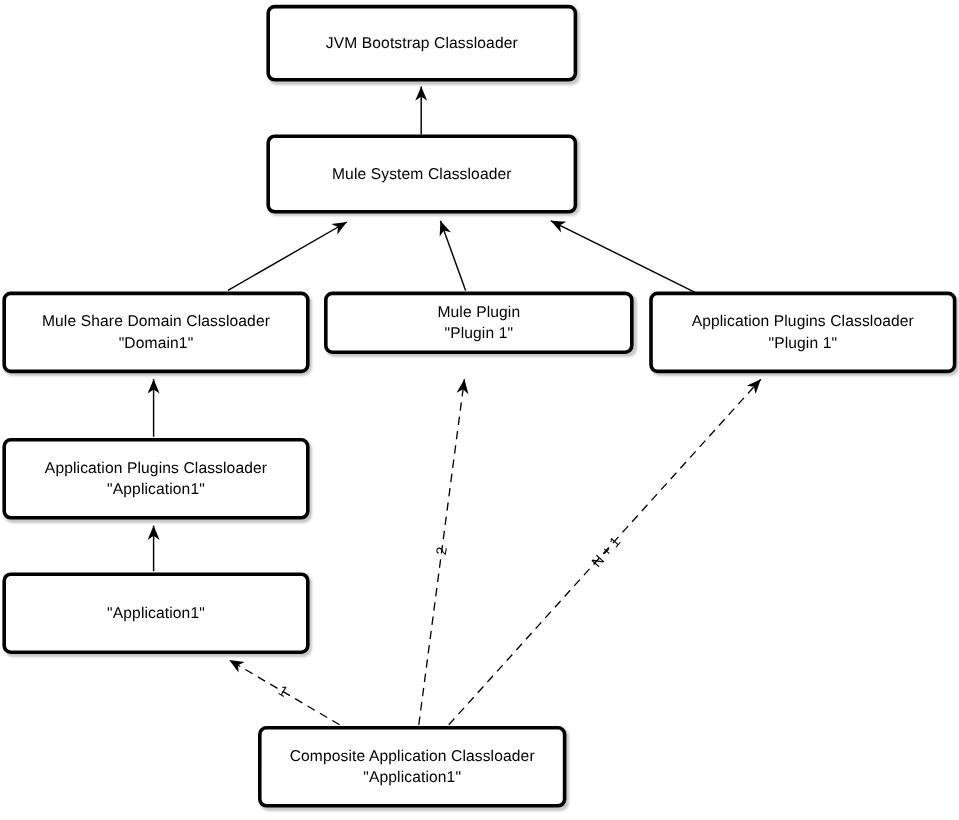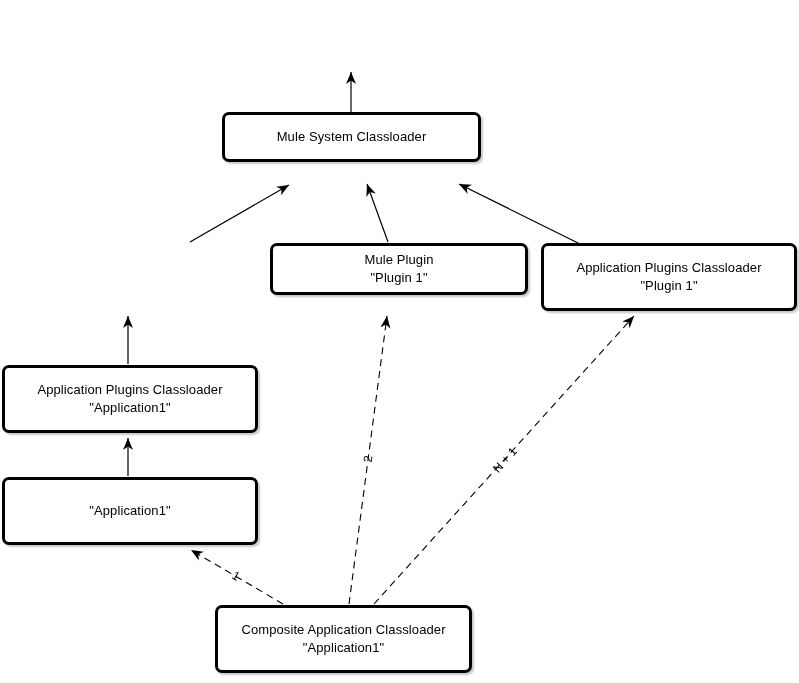--- a/index.html
+++ b/index.html
@@ -52,25 +52,32 @@
     <line x1="388" y1="242" x2="367" y2="184" stroke="#000" stroke-width="1.2" marker-end="url(#arw)"></line>
     <line x1="580" y1="244" x2="459" y2="184" stroke="#000" stroke-width="1.2" marker-end="url(#arw)"></line>
     <line x1="128" y1="364" x2="128" y2="316" stroke="#000" stroke-width="1.2" marker-end="url(#arw)"></line>
     <line x1="128" y1="476" x2="128" y2="438" stroke="#000" stroke-width="1.2" marker-end="url(#arw)"></line>
 
     <line x1="283" y1="604" x2="191" y2="550" stroke="#000" stroke-width="1.1" stroke-dasharray="7,5" marker-end="url(#arw)"></line>
     <line x1="349" y1="604" x2="387" y2="316" stroke="#000" stroke-width="1.1" stroke-dasharray="7,5" marker-end="url(#arw)"></line>
     <line x1="374" y1="604" x2="634" y2="316" stroke="#000" stroke-width="1.1" stroke-dasharray="7,5" marker-end="url(#arw)"></line>
   </svg>
 
+  <div class="node" style="left:222px; top:4px; width:259px; height:64px;">
+    <span>JVM Bootstrap Classloader</span>
+  </div>
 
-  <div class="node" style="left:222px; top:112px; width:259px; height:50px;">
+  <div class="node" style="left:222px; top:112px; width:259px; height:66px;">
     <span>Mule System Classloader</span>
   </div>
 
+  <div class="node" style="left:2px; top:243px; width:256px; height:68px;">
+    <span>Mule Share Domain Classloader</span>
+    <span>"Domain1"</span>
+  </div>
 
   <div class="node" style="left:270px; top:243px; width:258px; height:52px;">
     <span>Mule Plugin</span>
     <span>"Plugin 1"</span>
   </div>
 
   <div class="node" style="left:541px; top:243px; width:256px; height:68px;">
     <span>Application Plugins Classloader</span>
     <span>"Plugin 1"</span>
   </div>

